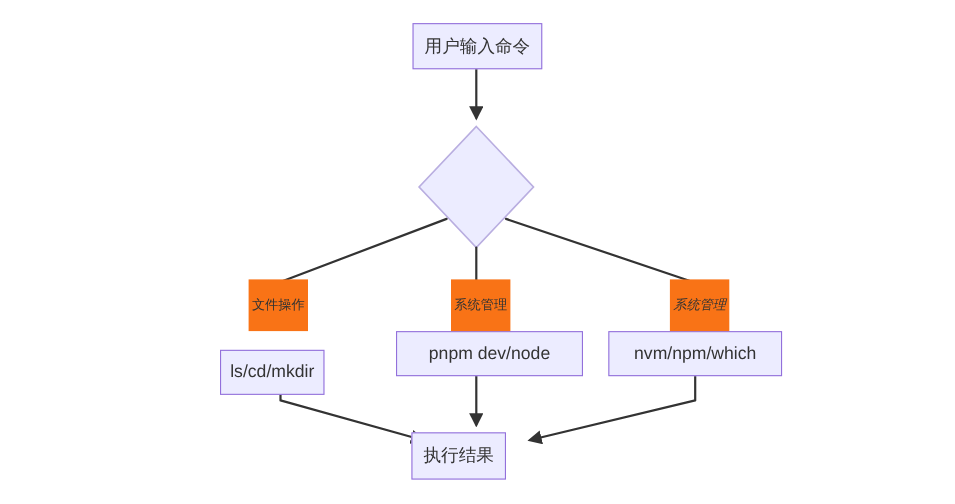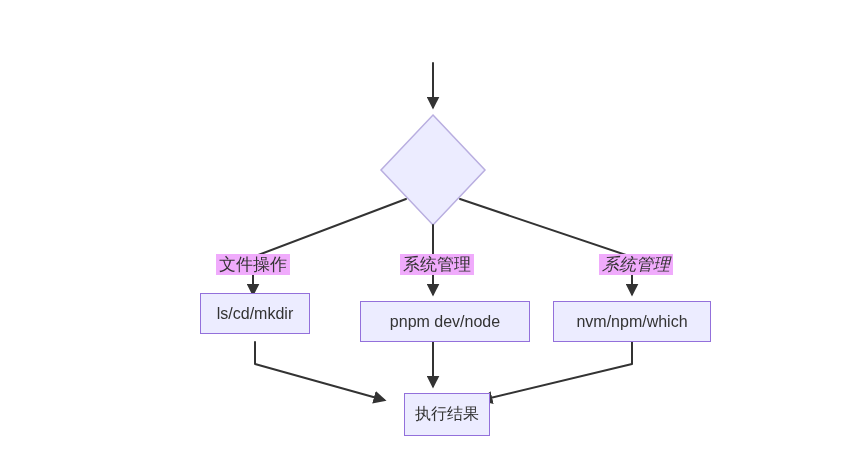--- a/index.html
+++ b/index.html
@@ -37,35 +37,35 @@
     width:100px;
     text-align:center;
     font-size:16px;
     color:#333333;
     white-space:nowrap;
   }
   .edge-label{
     position:absolute;
     top:254px;
     transform:translateX(-50%);
-    background:#f0abfc;
-    padding:1px 3px;
-    font-size:17px;
+    background:#f97316;
+    padding:14px 3px;
+    font-size:12px;
     line-height:19px;
     color:#333333;
     white-space:nowrap;
   }
   .el-file{left:253px;}
   .el-program{left:437px;}
   .el-system{left:636px;font-style:italic;}
   .n-input{left:375px;top:21px;width:118px;height:42px;}
-  .n-ls{left:200px;top:293px;width:110px;height:41px;}
+  .n-ls{left:200px;top:318px;width:95px;height:41px;}
   .n-pnpm{left:360px;top:301px;width:170px;height:41px;}
   .n-nvm{left:553px;top:301px;width:158px;height:41px;}
-  .n-result{left:404px;top:393px;width:86px;height:43px;}
+  .n-result{left:374px;top:393px;width:86px;height:43px;}
 </style>
 </head>
 <body>
 
 <div class="canvas">
 
   <svg class="edges-svg" viewBox="0 0 868 458" xmlns="http://www.w3.org/2000/svg">
     <defs>
       <marker id="arrow" viewBox="0 0 10 10" refX="8" refY="5" markerWidth="6.5" markerHeight="6.5" orient="auto-start-reverse">
         <path d="M0,0 L10,5 L0,10 z" fill="#333333"></path>
@@ -78,20 +78,21 @@
       <path d="M433,63 L433,107" marker-end="url(#arrow)"></path>
       <path d="M406,199 L253,257 L253,294" marker-end="url(#arrow)"></path>
       <path d="M433,225 L433,294" marker-end="url(#arrow)"></path>
       <path d="M460,199 L632,257 L632,294" marker-end="url(#arrow)"></path>
       <path d="M255,342 L255,364 L384,400" marker-end="url(#arrow)"></path>
       <path d="M433,342 L433,386" marker-end="url(#arrow)"></path>
       <path d="M632,342 L632,364 L482,400" marker-end="url(#arrow)"></path>
     </g>
   </svg>
 
+  <div class="node n-input">用户输入命令</div>
 
 
   <div class="node n-ls">ls/cd/mkdir</div>
 
   <div class="node n-pnpm">pnpm dev/node</div>
 
   <div class="node n-nvm">nvm/npm/which</div>
 
   <div class="node n-result">执行结果</div>
 

